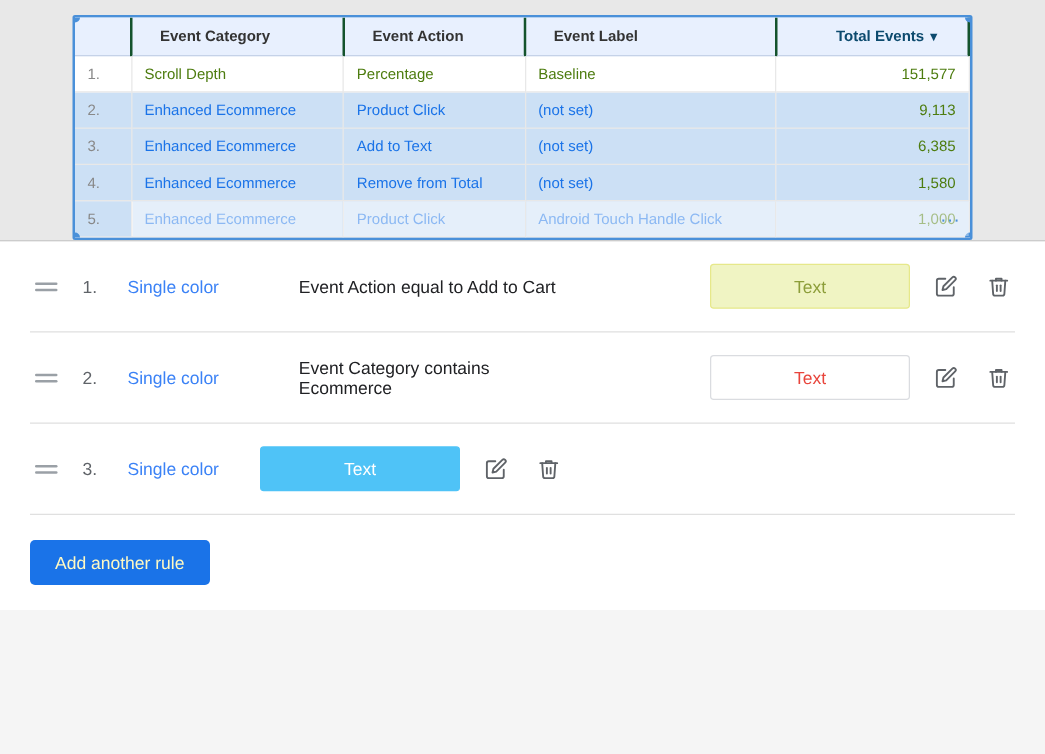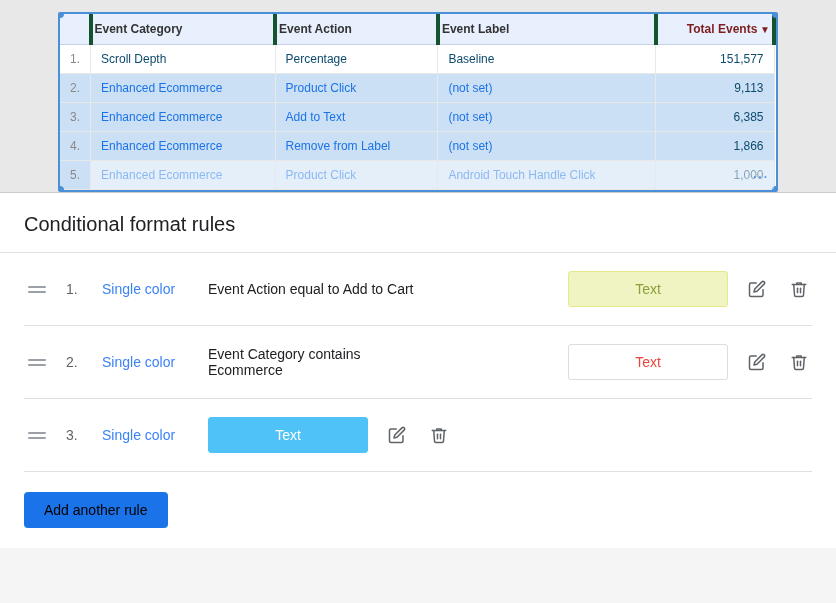--- a/index.html
+++ b/index.html
@@ -31,41 +31,41 @@
 
     .data-table {
       width: 100%;
       border-collapse: collapse;
       font-size: 12px;
     }
 
     .data-table th {
       background: #e8f0fe;
       text-align: left;
-      padding: 8px 2px;
+      padding: 8px 22px;
       font-weight: 600;
       color: #333;
       border-bottom: 1px solid #c5d2e8;
-      border-right: 4px solid #14532d;
+      border-right: 2px solid #14532d;
     }
 
     .data-table th.sort-col {
-      color: #7f1d1d;
+      color: #0c4a6e;
     }
 
     .data-table th.sort-col::after {
       content: ' ▼';
       font-size: 10px;
     }
 
     .data-table td {
       padding: 7px 10px;
       border-bottom: 1px solid #e8e8e8;
       border-right: 1px solid #e8e8e8;
-      color: #0c4a6e;
+      color: #4d7c0f;
     }
 
     .data-table tr.row-selected td {
       background: #cce0f5;
     }
 
     .data-table td.num-col {
       text-align: right;
     }
 
@@ -135,20 +135,21 @@
       font-size: 14px;
       width: 90px;
       flex-shrink: 0;
     }
 
     .rule-condition {
       color: #202124;
       font-size: 14px;
       flex: 1;
       min-width: 0;
+      margin-left: 31px;
     }
 
     .rule-preview {
       width: 160px;
       flex-shrink: 0;
       border-radius: 3px;
       display: flex;
       align-items: center;
       justify-content: center;
       font-size: 14px;
@@ -176,21 +177,21 @@
       justify-content: center;
     }
 
     
     .panel-footer {
       padding: 20px 24px;
     }
 
     .add-rule-btn {
       background: #1a73e8;
-      color: #000000;
+      color: #fef9c3;
       border: none;
       border-radius: 4px;
       padding: 10px 20px;
       font-size: 14px;
       font-weight: 500;
       cursor: pointer;
     }
 
     
     .more-dots {
@@ -249,39 +250,38 @@
           <tr class="row-selected">
             <td class="row-num">3.</td>
             <td class="link-text">Enhanced Ecommerce</td>
             <td class="link-text">Add to Text</td>
             <td class="link-text">(not set)</td>
             <td class="num-col">6,385</td>
           </tr>
           <tr class="row-selected">
             <td class="row-num">4.</td>
             <td class="link-text">Enhanced Ecommerce</td>
-            <td class="link-text">Remove from Label</td>
+            <td class="link-text">Remove from Total</td>
             <td class="link-text">(not set)</td>
-            <td class="num-col">1,866</td>
+            <td class="num-col">1,580</td>
           </tr>
           <tr class="row-selected">
             <td class="row-num">5.</td>
             <td class="link-text" style="opacity: 0.5;">Enhanced Ecommerce</td>
             <td class="link-text" style="opacity: 0.5;">Product Click</td>
             <td class="link-text" style="opacity: 0.5;">Android Touch Handle Click</td>
             <td class="num-col" style="opacity: 0.5;">1,000</td>
           </tr>
         </tbody>
     </table>
     <div class="more-dots">···</div>
   </div>
 </div>
 
 <div class="main-panel">
-  <h2 class="panel-title">Conditional format rules</h2>
 
   <div class="rules-list" id="rules-list">
   <div class="rule-row">
         <div class="drag-handle">
           <span></span>
           <span></span>
         </div>
         <span class="rule-number">1.</span>
         <span class="rule-type">Single color</span>
         <span class="rule-condition" style="white-space: pre-line;">Event Action equal to Add to Cart</span>

